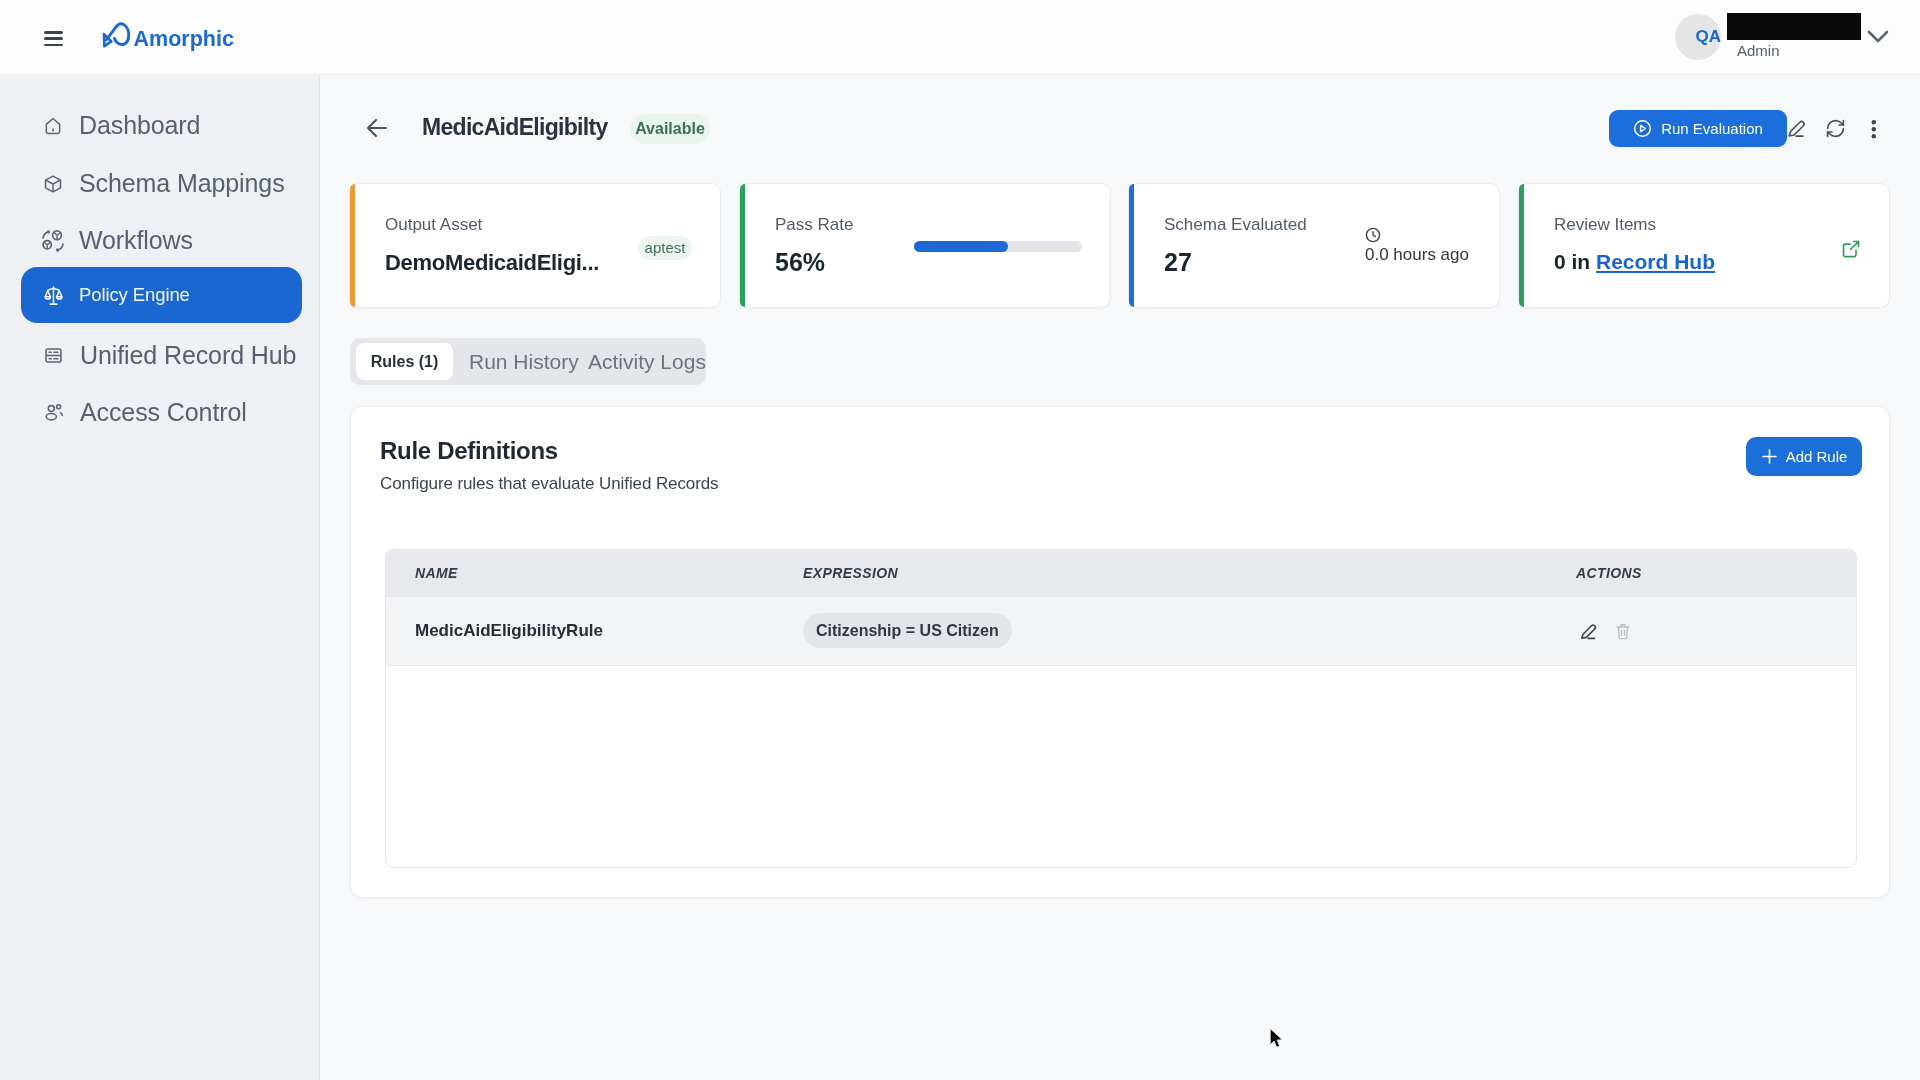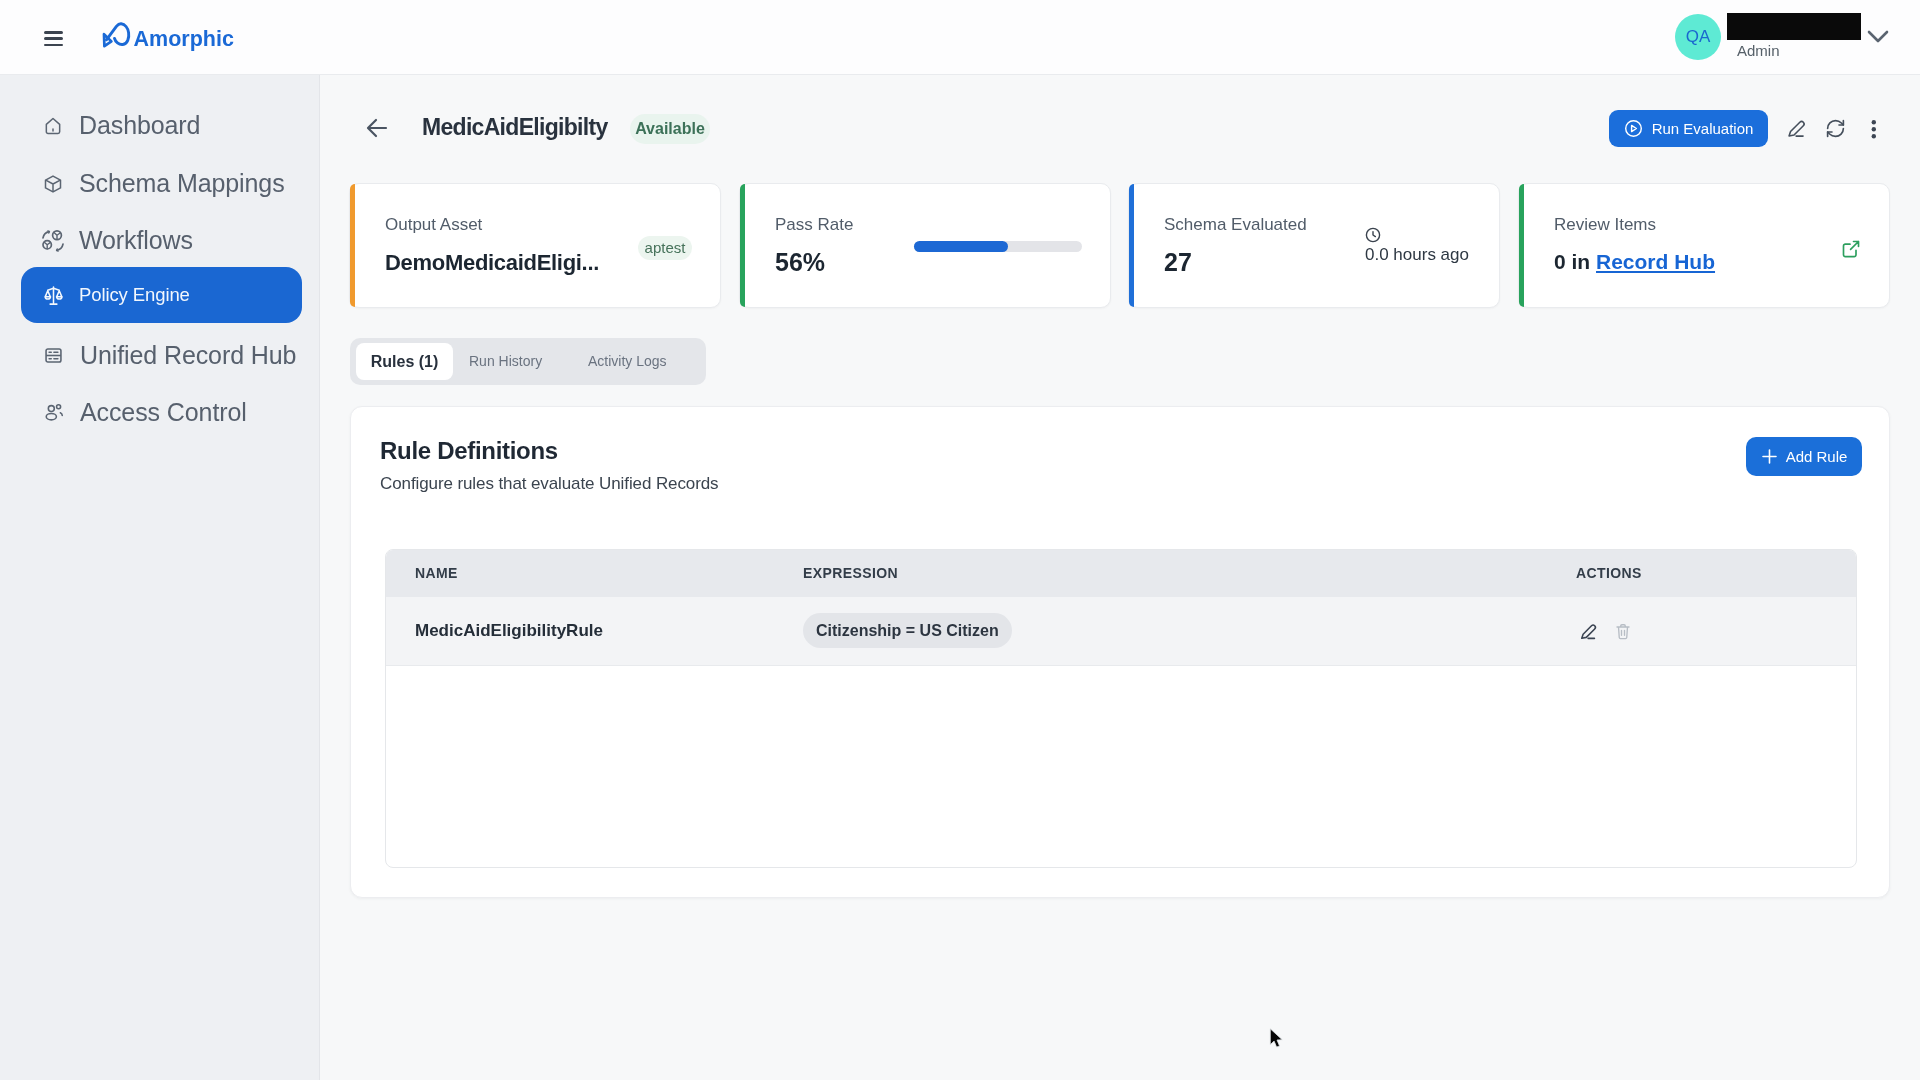--- a/index.html
+++ b/index.html
@@ -5,52 +5,52 @@
   * { margin:0; padding:0; box-sizing:border-box; }
   html,body { width:1920px; height:1080px; overflow:hidden; }
   body { font-family:"Liberation Sans", sans-serif; background:#f7f8f9; position:relative; }
   .abs { position:absolute; }
 
   
   #header { position:absolute; left:0; top:0; width:1920px; height:75px; background:#fdfdfe; border-bottom:1px solid #e9ebee; z-index:5; }
   #burger span { display:block; width:19px; height:2.5px; background:#3c4450; border-radius:2px; margin-bottom:3.8px; }
   #search { position:absolute; left:1397px; top:15px; width:250px; height:46px; background:#fff; border:1px solid #e4e7eb; border-radius:10px; }
   #search .ph { position:absolute; left:47px; top:13px; font-size:17px; color:#a8b0bb; }
-  #avatar { position:absolute; left:1675px; top:14px; width:46px; height:46px; border-radius:50%; background:#5eead4; color:#1a67cf; font-size:17px; font-weight:normal; text-align:center; line-height:46px; }
+  #avatar { position:absolute; left:1675px; top:14px; width:46px; height:46px; border-radius:50%; background:#e5e5e5; color:#1a67cf; font-size:17px; font-weight:bold; text-align:right; line-height:46px; }
   #redact { position:absolute; left:1727px; top:13px; width:134px; height:27px; background:#0a0a0a; }
   #admin { position:absolute; left:1737px; top:42px; font-size:15px; color:#566069; }
 
   
   #sidebar { position:absolute; left:0; top:75px; width:320px; height:1005px; background:#eef0f3; border-right:1px solid #e3e5e9; }
   .nav-item { position:absolute; left:43px; display:flex; align-items:center; color:#57606d; font-size:25px; letter-spacing:-0.1px; }
   .nav-item svg { margin-right:16px; }
   #pill { position:absolute; left:21px; top:192px; width:281px; height:56px; background:#1a67d2; border-radius:16px; color:#f2f7fd; font-size:18.5px; letter-spacing:-0.1px; display:flex; align-items:center; padding-left:21px; }
   #pill svg { margin-right:14px; }
 
   
   #title { position:absolute; left:422px; top:114px; font-size:23px; font-weight:bold; color:#29323e; letter-spacing:-0.7px; }
   #badge-available { position:absolute; left:630px; top:114px; width:80px; height:30px; background:#e9f4ee; border-radius:15px; color:#3c7158; font-size:16px; font-weight:bold; text-align:center; line-height:30px; }
-  #btn-run { position:absolute; left:1609px; top:110px; width:159px; height:37px; background:#1b6edb; border-radius:9px; color:#fff; font-size:15px; display:flex; align-items:center; justify-content:center; gap:9px; }
+  #btn-run { position:absolute; left:1609px; top:110px; width:178px; height:37px; background:#1b6edb; border-radius:9px; color:#fff; font-size:15px; display:flex; align-items:center; justify-content:center; gap:9px; }
 
   
   .card { position:absolute; top:183px; width:372px; height:125px; background:#fff; border:1px solid #e9ebee; border-radius:10px; box-shadow:0 1px 2px rgba(40,50,60,.04); }
   .card .accent { position:absolute; left:0; top:0; bottom:0; width:5px; border-radius:10px 0 0 10px; }
 
   
   #tabs { position:absolute; left:350px; top:338px; width:356px; height:47px; background:#e4e6ea; border-radius:10px;padding-left:48px; }
   #tab-active { position:absolute; left:6px; top:5px; width:97px; height:37px; background:#fff; border-radius:8px; color:#28313d; font-size:16px; font-weight:bold; text-align:center; line-height:37px; }
-  .tab-ghost { position:absolute; top:0; height:47px; line-height:47px; color:#6a7380; font-size:14px; }
+  .tab-ghost { position:absolute; top:0; height:47px; line-height:47px; color:#6a7380; font-size:21px; }
 
   
   #rulecard { position:absolute; left:350px; top:406px; width:1540px; height:492px; background:#fff; border:1px solid #ecedf0; border-radius:12px; box-shadow:0 1px 3px rgba(40,50,60,.05); }
   #rulecard h2 { position:absolute; left:29px; top:30px; font-size:24px; font-weight:bold; color:#1f2834; letter-spacing:-0.3px; }
   #rulecard .sub { position:absolute; left:29px; top:67px; font-size:17px; color:#3b444f; letter-spacing:-0.1px; }
   #btn-add { position:absolute; left:1395px; top:30px; width:116px; height:39px; background:#1b6fd9; border-radius:10px; color:#fff; font-size:15px; display:flex; align-items:center; justify-content:center; gap:8px; }
   #tablewrap { position:absolute; left:34px; top:142px; width:1472px; height:319px; border:1px solid #e5e7ea; border-radius:8px; overflow:hidden; background:#fff; }
-  #thead { position:absolute; left:0; top:0; width:100%; height:47px; background:#e7e9ed; }
+  #thead { position:absolute; left:0; top:0; width:100%; height:47px; background:#e7e9ed;font-style:italic; }
   #thead div { position:absolute; top:15px; font-size:14px; font-weight:bold; color:#333d49; letter-spacing:.4px; }
   #trow { position:absolute; left:0; top:47px; width:100%; height:69px; background:#f3f4f6; border-bottom:1px solid #e8eaed; }
   #trow .name { position:absolute; left:29px; top:24px; font-size:17px; font-weight:bold; color:#252e39; }
   #chip { position:absolute; left:417px; top:16px; height:35px; line-height:35px; padding:0 13px; background:#e3e5e9; border-radius:18px; font-size:16px; font-weight:bold; color:#2c3540; }
 </style>
 </head>
 <body>
 
 <div id="header">
   <div id="burger" class="abs" style="left:44px; top:31px;">

